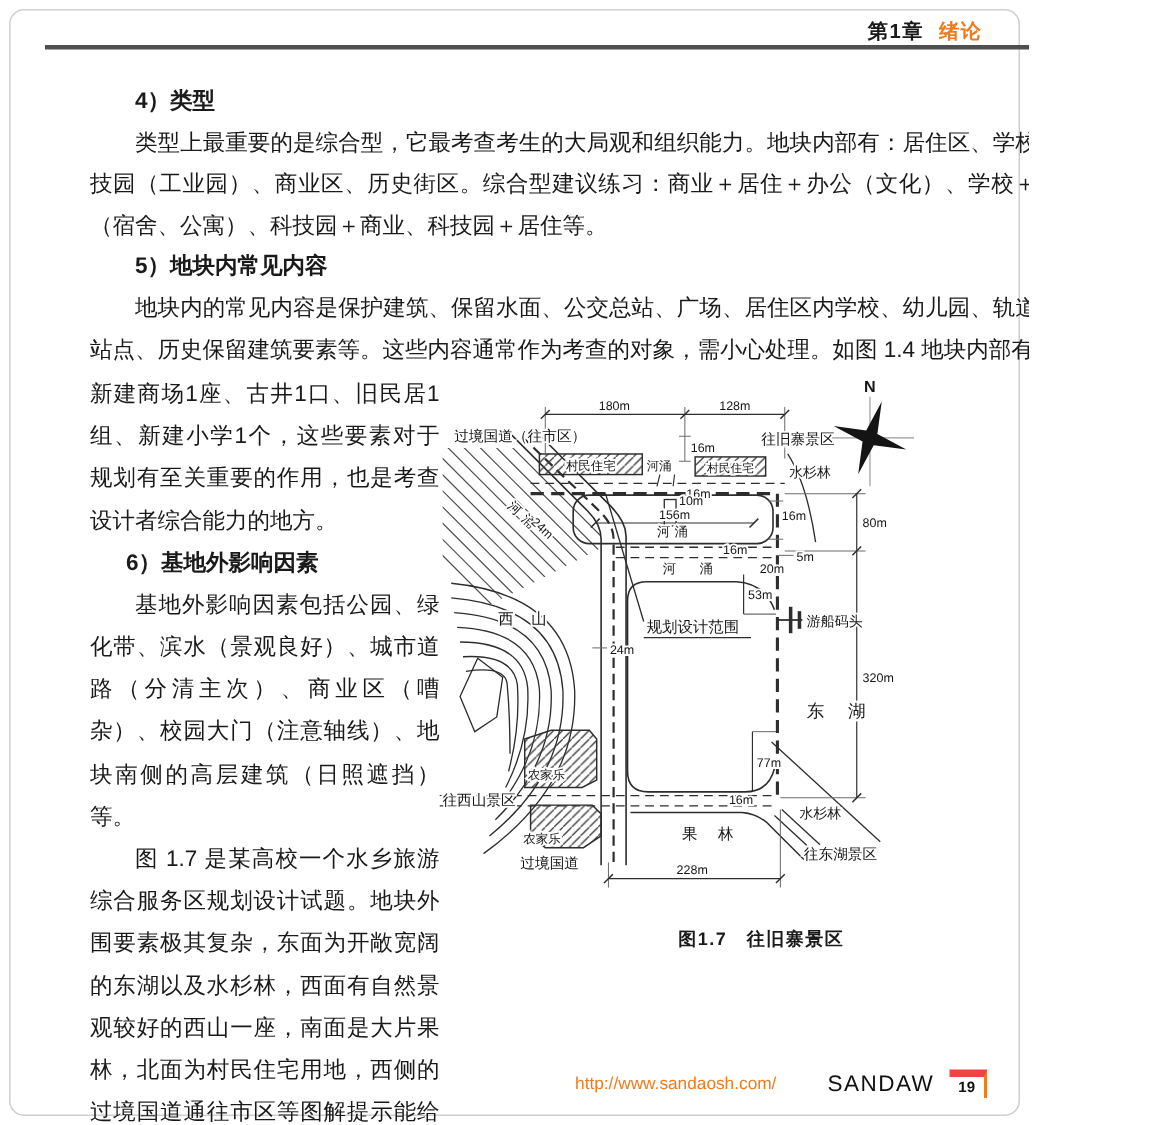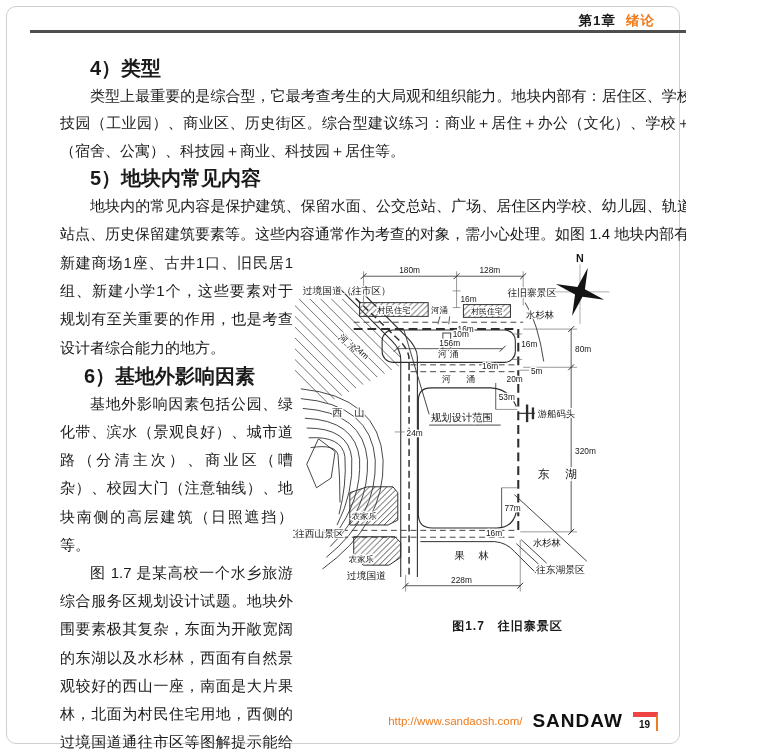--- a/index.html
+++ b/index.html
@@ -8,40 +8,40 @@
     font-family:"Liberation Sans","DejaVu Sans",sans-serif;color:#1a1a1a;
   }
   .frame{position:absolute;inset:6px;border:1px solid #cfcfcf;border-radius:10px;pointer-events:none;}
   
   .hdr-text{position:absolute;top:12px;right:31px;font-size:13.5px;font-weight:bold;letter-spacing:1px;}
   .hdr-text .sec{color:#ee7b1d;margin-left:10px;}
   .rule-dark{position:absolute;top:30px;left:30px;width:670px;height:3px;background:#4f4f4f;}
   .rule-orange{position:absolute;top:30px;left:701px;width:40px;height:3px;background:#ee7b1d;}
   
   .content{position:absolute;top:54px;left:60px;width:662px;font-size:15px;line-height:27.4px;text-align:justify;}
-  .content h3{font-size:20px;font-weight:bold;margin:0 0 0 30px;line-height:28px;}
+  .content h3{font-size:15px;font-weight:bold;margin:0 0 0 30px;line-height:28px;}
   .content p{margin:0;}
   .content p.ind{text-indent:2em;}
   .cols{display:flex;align-items:flex-start;margin-top:2px;}
   .leftcol{width:233px;line-height:28.2px;}
   .leftcol h3{margin-left:24px;}
   figure{margin:0 0 0 0;width:429px;padding-left:0;}
   figure svg{display:block;}
   figcaption{text-align:center;font-weight:bold;font-size:12px;margin-top:4px;letter-spacing:1px;}
   
   .t{paint-order:stroke;stroke:#ffffff;stroke-width:2.6px;fill:#161616;
      font-family:"Liberation Sans","DejaVu Sans",sans-serif;}
   .lbl{font-size:10px;}
   .dim{font-size:8.5px;}
   .ln{stroke:#2d2d2d;fill:none;}
   .thin{stroke:#6b6b6b;stroke-width:0.7;fill:none;}
   
   .footer{position:absolute;right:28px;bottom:18px;display:flex;align-items:center;gap:10px;text-align:right;}
   .f-url{color:#ee7b1d;font-size:11.5px;}
-  .f-brand{font-size:19px;font-weight:700;letter-spacing:1px;color:#111;}
+  .f-brand{font-size:15px;font-weight:400;letter-spacing:1px;color:#111;margin-left:24px;}
   .f-page{font-size:10px;font-weight:bold;padding:2px 6px 1px 6px;
           border-top:5px solid #ef4444;border-right:2px solid #ee7b1d;color:#111;}
 </style>
 </head>
 <body>
 
 <div class="page">
   <div class="frame"></div>
 
   <div class="hdr-text">

